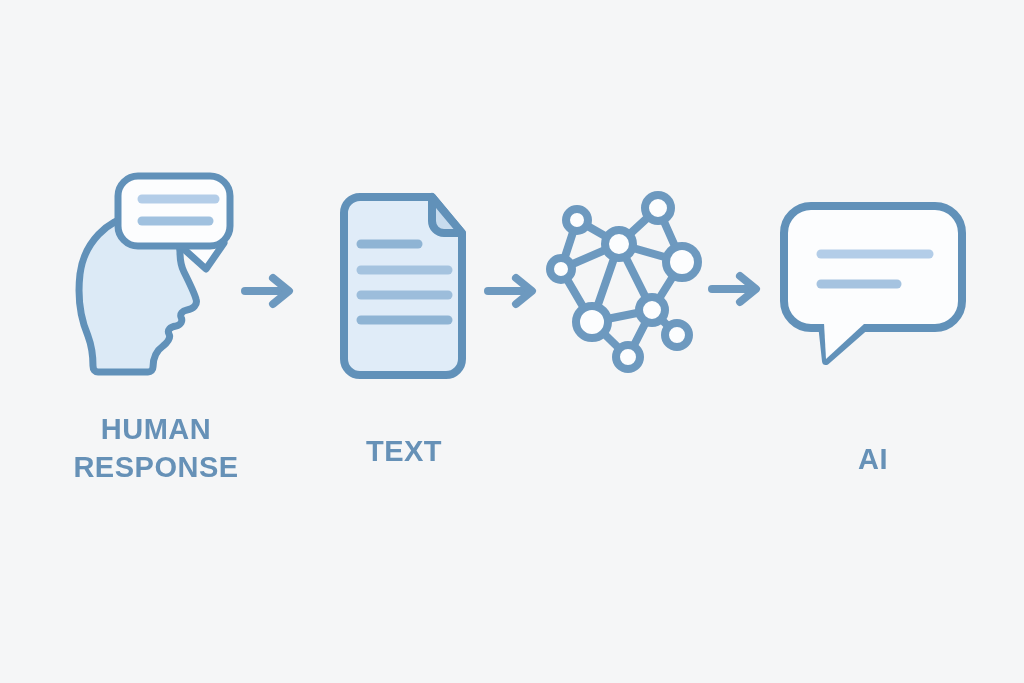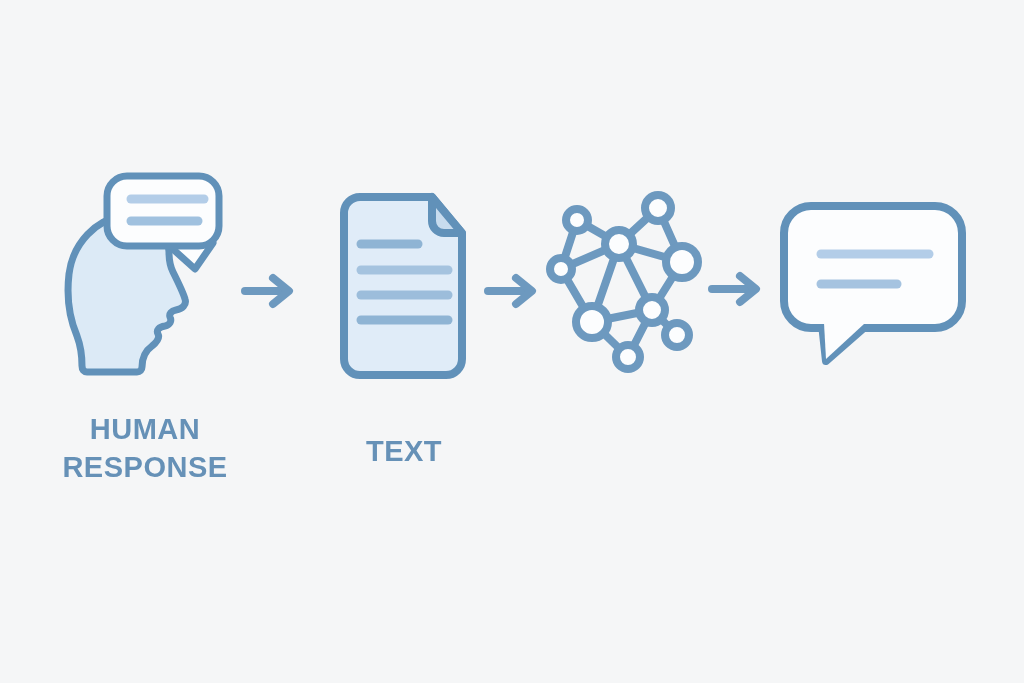--- a/index.html
+++ b/index.html
@@ -25,21 +25,21 @@
   }
   .label span{display:block;}
   .arrow{position:absolute;}
   svg{display:block;}
 </style>
 </head>
 <body>
 
 <div class="canvas">
 
-  <div class="step" style="left:35px">
+  <div class="step" style="left:46px">
     <div class="icon-wrap" style="padding-top:0px">
       <svg width="172" height="206" viewBox="0 0 172 206">
 
         <path d="M62,46 C38,50 14,72 10,104 C7,130 12,152 18,166 C21,174 23,186 23,196
                  C23,200 25,202 28,202 L78,202 C81,202 83,200 83,197
                  C83,188 86,181 93,176 C98,172 101,168 99,164
                  C97,160 100,157 106,156 C111,155 113,151 111,147
                  C110,144 112,141 117,140 C123,139 128,135 126,129
                  C124,122 118,110 114,102 C111,96 110,88 110,82
                  C110,62 90,47 68,45 Z" fill="#dceaf6" stroke="#6191b9" stroke-width="7" stroke-linejoin="round"></path>
@@ -136,16 +136,17 @@
         <path d="M44,124 L48,161 L88,126" fill="#fcfdfe" stroke="#6191b9" stroke-width="8" stroke-linejoin="round" stroke-linecap="round"></path>
 
         <rect x="6" y="6" width="178" height="122" rx="27" fill="#fcfdfe" stroke="#6191b9" stroke-width="8"></rect>
 
         <path d="M46,123 L48,159 L86,124 Z" fill="#fcfdfe"></path>
         <line x1="43" y1="54" x2="151" y2="54" stroke="#b3cde8" stroke-width="9" stroke-linecap="round"></line>
         <line x1="43" y1="84" x2="119" y2="84" stroke="#a5c3e0" stroke-width="9" stroke-linecap="round"></line>
       </svg>
     </div>
     <div class="label">
+      <span>AI</span>
     </div>
   </div>
 
 </div>
 
 </body></html>

